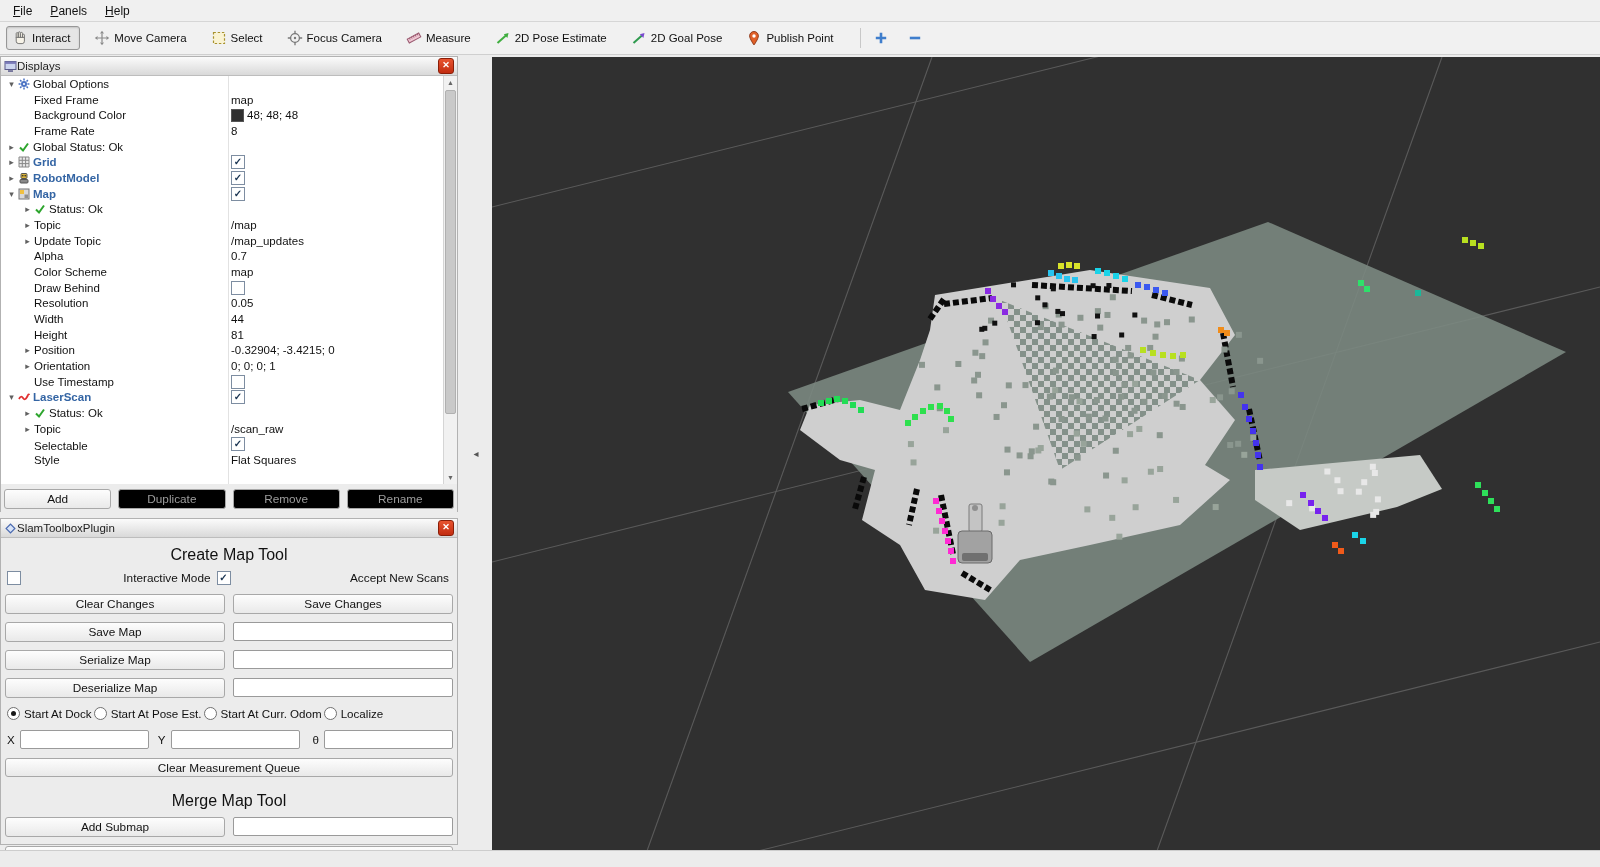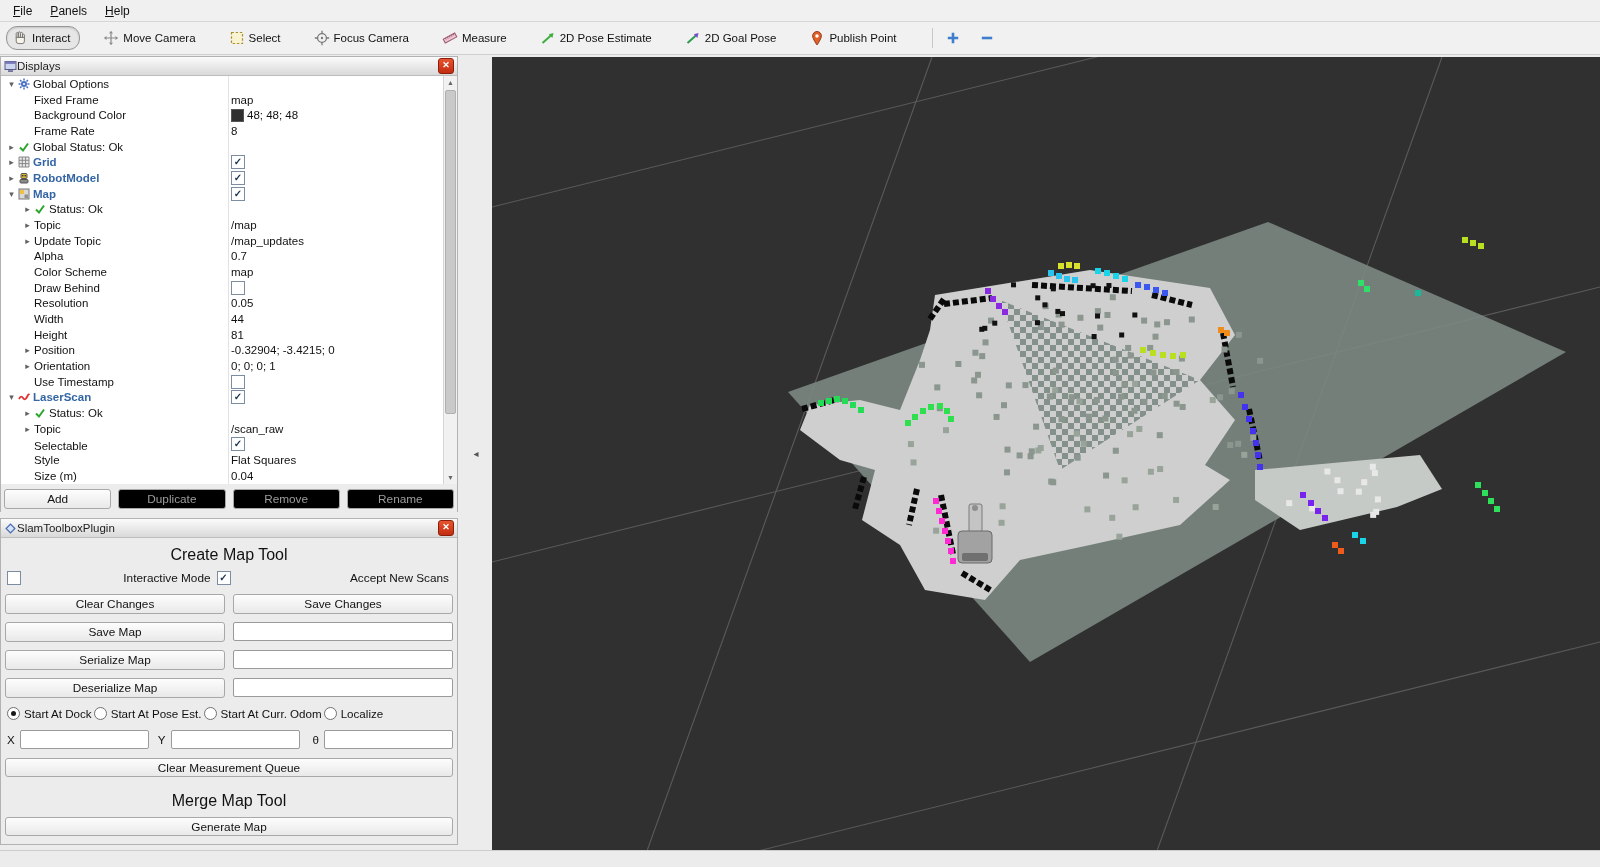--- a/index.html
+++ b/index.html
@@ -8,22 +8,22 @@
 
   
   .menubar{position:absolute;left:0;top:0;width:1600px;height:22px;background:#f0f0f0;
            border-bottom:1px solid #d6d6d6;display:flex;align-items:center;padding-left:4px;box-sizing:border-box;}
   .menu-item{display:inline-block;padding:2px 9px;cursor:default;}
   .menu-item::first-letter{text-decoration:underline;}
 
   
   .toolbar{position:absolute;left:0;top:22px;width:1600px;height:33px;background:#f1f1f1;
            border-bottom:1px solid #cfcfcf;display:flex;align-items:center;padding-left:6px;box-sizing:border-box;}
-  .tool-btn{display:flex;align-items:center;gap:4px;padding:3px 9px 3px 5px;margin-right:17px;
-            border:1px solid transparent;border-radius:11px;font-size:11.5px;cursor:default;}
+  .tool-btn{display:flex;align-items:center;gap:4px;padding:3px 9px 3px 5px;margin-right:8px;
+            border:1px solid transparent;border-radius:3px;font-size:11.5px;cursor:default;}
   .tool-btn.active{background:#e6e6e6;border:1px solid #979797;box-shadow:inset 0 1px 2px rgba(0,0,0,.15);}
   .tool-icon{width:16px;height:16px;display:inline-block;}
   .tool-icon svg{display:block;}
   .tb-sep{width:1px;height:20px;background:#c8c8c8;margin:0 8px;}
   .pm-btn{width:24px;height:22px;display:flex;align-items:center;justify-content:center;margin-right:10px;border-radius:3px;}
 
   
   .left-col{position:absolute;left:0;top:56px;width:458px;bottom:16px;}
   .panel{background:#ececec;border:1px solid #b2b2b2;box-sizing:border-box;}
   .panel-titlebar{height:18px;background:linear-gradient(#fbfbfb,#d9d9d9);border-bottom:1px solid #bdbdbd;
@@ -448,27 +448,20 @@
               <span class="cb">✓</span>
             </div>
           </div>
           <div class="tree-row">
             <div class="tr-left" style="padding-left: 20px;">
               <span class="tr-arrow"></span>
               <span class="tr-label">Style</span>
             </div>
             <div class="tr-value">Flat Squares</div>
           </div>
-          <div class="tree-row">
-            <div class="tr-left" style="padding-left: 20px;">
-              <span class="tr-arrow"></span>
-              <span class="tr-label">Size (m)</span>
-            </div>
-            <div class="tr-value">0.04</div>
-          </div>
         </div>
       <div class="vscroll">
         <div class="vs-arrow">▲</div>
         <div class="vs-thumb"></div>
         <div class="vs-arrow" style="position:absolute;bottom:0;left:0;right:0;">▼</div>
       </div>
     </div>
     <div class="disp-buttons">
         <button class="btn">Add</button>
         <button class="btn" disabled="">Duplicate</button>
@@ -535,20 +528,24 @@
         <span style="margin-left:4px;">Y</span>
         <input class="slam-input" style="">
         <span style="margin-left:8px;">θ</span>
         <input class="slam-input" style="">
       </div>
 
       <button class="btn full-btn">Clear Measurement Queue</button>
 
       <div class="section-label merge-label">Merge Map Tool</div>
 
+      <div class="two-col">
+        <button class="btn">Add Submap</button>
+        <input class="slam-input" style="">
+      </div>
 
       <button class="btn full-btn">Generate Map</button>
     </div>
   </div>
 </div>
 
 <div class="splitter-handle">◂</div>
 
 <div class="viewport">
   <svg width="1108" height="794" viewBox="0 0 1108 794">

